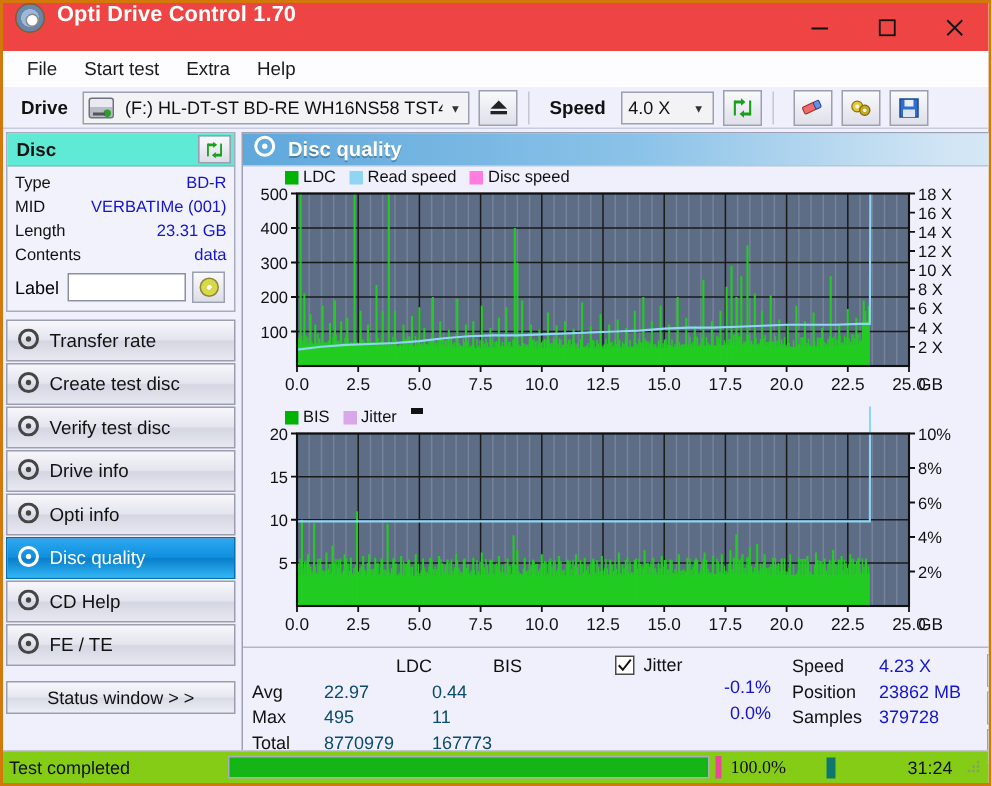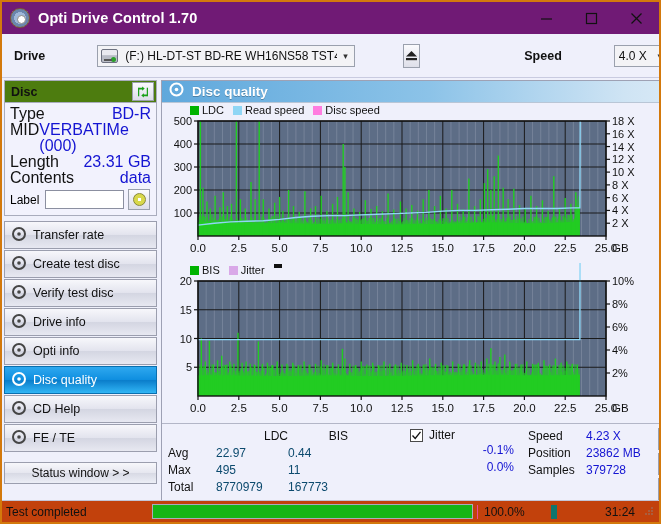--- a/index.html
+++ b/index.html
@@ -14,22 +14,22 @@
     position: relative;
     width: 661px; height: 524px;
     border: 2px solid #d3790c;
     background: #eff0fb;
     overflow: hidden;
   }
 
   
   .titlebar {
     height: 32px;
-    background: #701a75;
-    display: flex; align-items: center;
+    background: #ef4444;
+    display: flex; align-items: flex-start;
     position: relative;
   }
   .title-icon {
     width: 20px; height: 20px; margin-left: 8px; margin-right: 8px;
     border-radius: 50%;
     background: radial-gradient(circle at 50% 50%, #fff 0 18%, #9fb7d8 19% 46%, #6b86ad 47% 72%, #e8e8e8 73% 100%);
     border: 1px solid #7b6030;
     position: relative; flex: none;
   }
   .title-icon::after {
@@ -54,25 +54,24 @@
     display: flex; align-items: center;
     padding-left: 8px; gap: 2px;
     border-bottom: 1px solid #ffffff;
   }
   .menu-item {
     padding: 2px 8px; font-size: 12.5px; color: #1a1a1a;
   }
 
   
   .toolbar {
-    height: 44px; background: #eff0fb;
+    height: 28px; background: #eff0fb;
     display: flex; align-items: center;
     padding: 0 6px;
     border-bottom: 1px solid #c9cbe0;
-    gap: 42px;
   }
   .tb-label { font-size: 12.5px; font-weight: bold; color: #111; margin: 0 10px 0 6px; }
   .combo {
     height: 22px; background: #f3f3f6;
     border: 1px solid #9aa0ad;
     display: flex; align-items: center;
     font-size: 12px; color: #111;
     position: relative;
   }
   .combo .cb-text { padding: 0 4px; white-space: nowrap; overflow: hidden; }
@@ -106,31 +105,31 @@
 
   
   .body { display: flex; height: 421px; }
 
   
   .left { width: 158px; flex: none; padding: 2px 3px 0 2px; }
   .disc-box { border: 1px solid #a9acbd; background: #f2f2fd; }
   .disc-head {
     height: 22px; display: flex; align-items: center;
     padding-left: 6px; border-bottom: 1px solid #a9acbd;
-    background: #4d7c0f;
+    background: #5eead4;
   }
   .disc-head .t { font-size: 12.5px; font-weight: bold; color: #111; }
   .disc-head .b {
     margin-left: auto; margin-right: 2px;
     width: 22px; height: 19px; border: 1px solid #9aa0ad;
     background: linear-gradient(#fafafd, #dcdde8);
     display: flex; align-items: center; justify-content: center;
   }
   .disc-rows { padding: 3px 5px 5px 5px; }
-  .drow { display: flex; font-size: 16px; line-height: 16px; justify-content: flex-end; }
+  .drow { display: flex; font-size: 11px; line-height: 16px; justify-content: flex-end; }
   .drow .k { color: #111; }
   .drow .v { margin-left: auto; color: #1414d2; }
   .label-row { display: flex; align-items: center; margin-top: 3px; }
   .label-row .k { font-size: 12px; color: #000000; }
   .label-input {
     margin-left: 6px; width: 79px; height: 19px;
     border: 1px solid #8b8fa0; background: #ffffff;
   }
   .label-btn {
     margin-left: 4px; width: 22px; height: 21px;
@@ -209,32 +208,32 @@
     height: 22px; margin-bottom: 3px;
     border: 1px solid #9b9eae;
     background: linear-gradient(#fafafd 0%, #e8e9f2 48%, #dadce7 52%, #eff0f8 100%);
     display: flex; align-items: center; justify-content: center;
     font-size: 12px; color: #111;
   }
 
   
   .statusbar {
     position: absolute; left: 0; bottom: 0; right: 0;
-    height: 22px; background: #c2410c;
+    height: 22px; background: #84cc16;
     border-top: 1px solid #c3c5d6;
     display: flex; align-items: center; font-size: 12px; color: #111;
   }
   .sb-text { width: 148px; padding-left: 4px; }
   .sb-prog {
     flex: 1; height: 15px; margin: 0 2px;
     border: 1px solid #a9acbd; background: #fff; position: relative;
   }
   .sb-fill { height: 100%; background: #16b516; }
-  .sb-pct { width: 74px; padding-left: 6px; border-left: 1px solid #ec4899;
-            margin-left: 2px; }
+  .sb-pct { width: 74px; padding-left: 6px; border-left: 4px solid #ec4899;
+            margin-left: 2px; font-family: Liberation Serif, serif; }
   .sb-time { width: 92px; text-align: right; padding-right: 8px;
              border-left: 6px solid #0f766e; }
   .grip { width: 14px; height: 14px; margin-right: 2px; opacity: .55; }
 </style>
 </head>
 <body>
 
 <div id="app">
 
   <div class="titlebar">
@@ -253,20 +252,26 @@
       </div>
       <div class="win-btn">
         <svg width="13" height="13" viewBox="0 0 13 13">
             <line x1="1.5" y1="1.5" x2="11.5" y2="11.5" stroke="#111" stroke-width="1.2"></line>
             <line x1="11.5" y1="1.5" x2="1.5" y2="11.5" stroke="#111" stroke-width="1.2"></line>
           </svg>
       </div>
     </div>
   </div>
 
+  <div class="menubar">
+    <div class="menu-item">File</div>
+    <div class="menu-item">Start test</div>
+    <div class="menu-item">Extra</div>
+    <div class="menu-item">Help</div>
+  </div>
 
   <div class="toolbar">
     <div class="tb-label">Drive</div>
     <div class="combo" id="drive-combo">
       <span class="drive-ico"></span>
       <span class="cb-text">(F:)  HL-DT-ST BD-RE  WH16NS58 TST4</span>
       <span class="cb-arrow">▾</span>
     </div>
     <div class="tbtn">
       <svg width="15" height="13" viewBox="0 0 15 13">
@@ -329,21 +334,21 @@
             </svg>
           </span>
         </div>
         <div class="disc-rows">
           <div class="drow">
             <span class="k">Type</span>
             <span class="v">BD-R</span>
           </div>
           <div class="drow">
             <span class="k">MID</span>
-            <span class="v">VERBATIMe (000)</span>
+            <span class="v">VERBATIMe (001)</span>
           </div>
           <div class="drow">
             <span class="k">Length</span>
             <span class="v">23.31 GB</span>
           </div>
           <div class="drow">
             <span class="k">Contents</span>
             <span class="v">data</span>
           </div>
           <div class="label-row">

